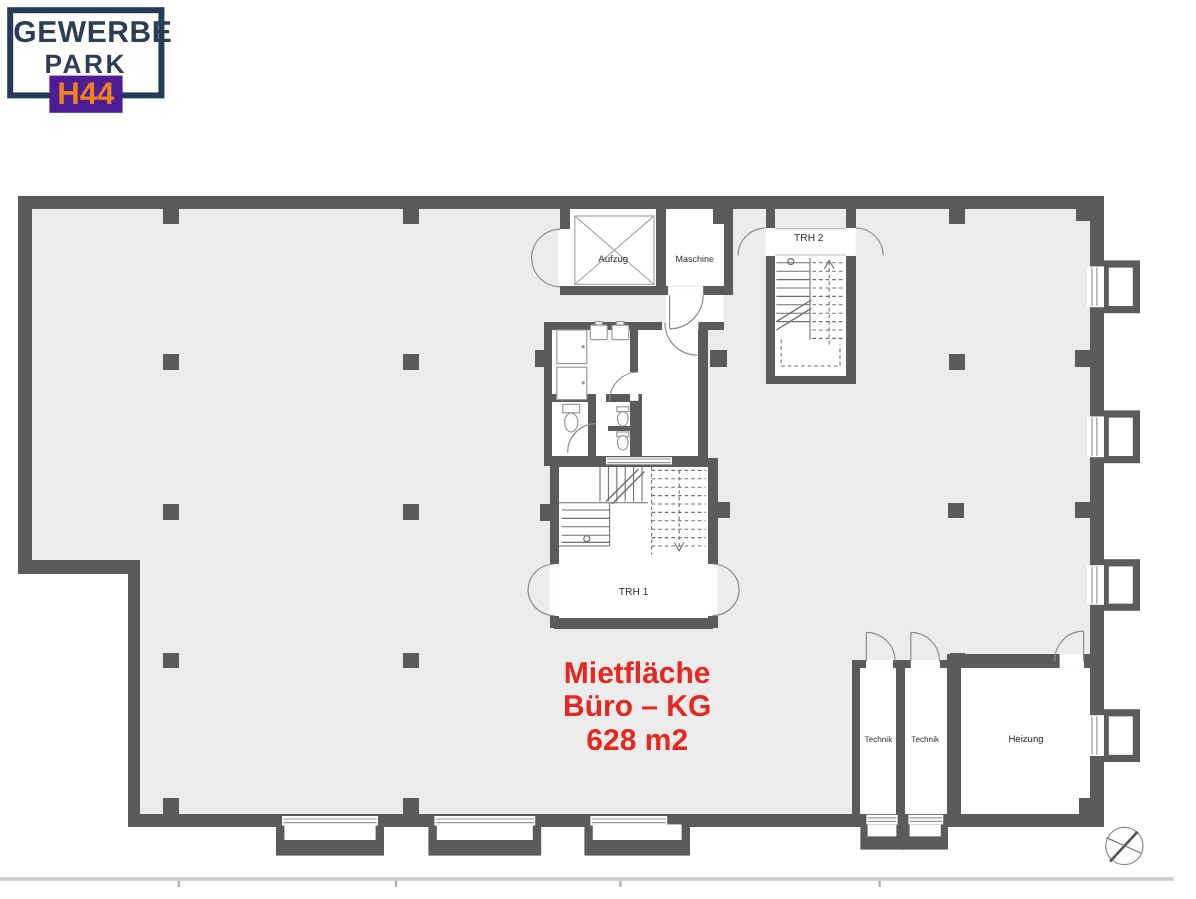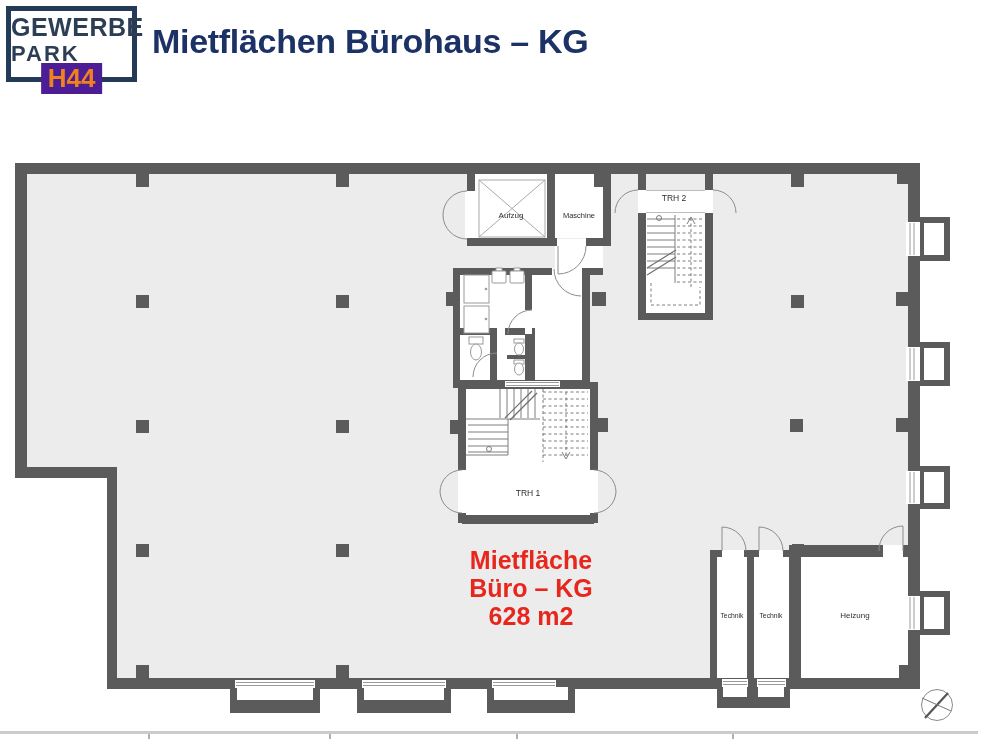--- a/index.html
+++ b/index.html
@@ -3,42 +3,41 @@
 <meta charset="utf-8">
 <style>
   html,body{margin:0;padding:0;background:#fff;}
   .page{position:relative;width:997px;height:749px;background:#ffffff;overflow:hidden;
         font-family:"Liberation Sans",sans-serif;}
   
   .logo{position:absolute;left:6px;top:6px;width:121px;height:66px;
         border:5px solid #243b57;}
   .logo .l1{display:block;text-align:center;margin-top:2px;
         font-size:25px;font-weight:700;color:#2c3e54;letter-spacing:.5px;}
-  .logo .l2{display:block;margin-top:-1px;
+  .logo .l2{display:block;text-align:center;margin-top:-1px;
         font-size:22px;font-weight:700;color:#2c3e54;letter-spacing:2px;}
   .logo .l3{position:absolute;left:50%;bottom:-17px;transform:translateX(-50%);
         background:#4c1d95;padding:0 7px;font-size:26px;font-weight:700;color:#f0811f;}
   .title{position:absolute;left:152px;top:22px;
         font-size:34px;font-weight:700;color:#1c3166;letter-spacing:-0.3px;}
   svg{position:absolute;left:0;top:0;}
   svg text{font-family:"Liberation Sans",sans-serif;}
   .roomlbl{fill:#2e2e2e;}
   .redlbl{fill:#e7261d;font-weight:700;}
 </style>
 </head>
 <body>
 
 <div class="page">
 
   <div class="logo">
     <span class="l1">GEWERBE</span>
     <span class="l2">PARK</span>
     <span class="l3">H44</span>
   </div>
-  <div class="title">Mietflächen Bürohaus – KG</div>
 
   <svg width="997" height="749" viewBox="0 0 997 749">
 
     <g>
       <polygon points="15,163 920,163 920,689 107,689 107,467 15,467" fill="#ececec"></polygon>
     </g>
 
     <g fill="#ffffff">
       <rect x="475" y="174" width="72" height="64"></rect>
       <rect x="555" y="174" width="48" height="64"></rect>

